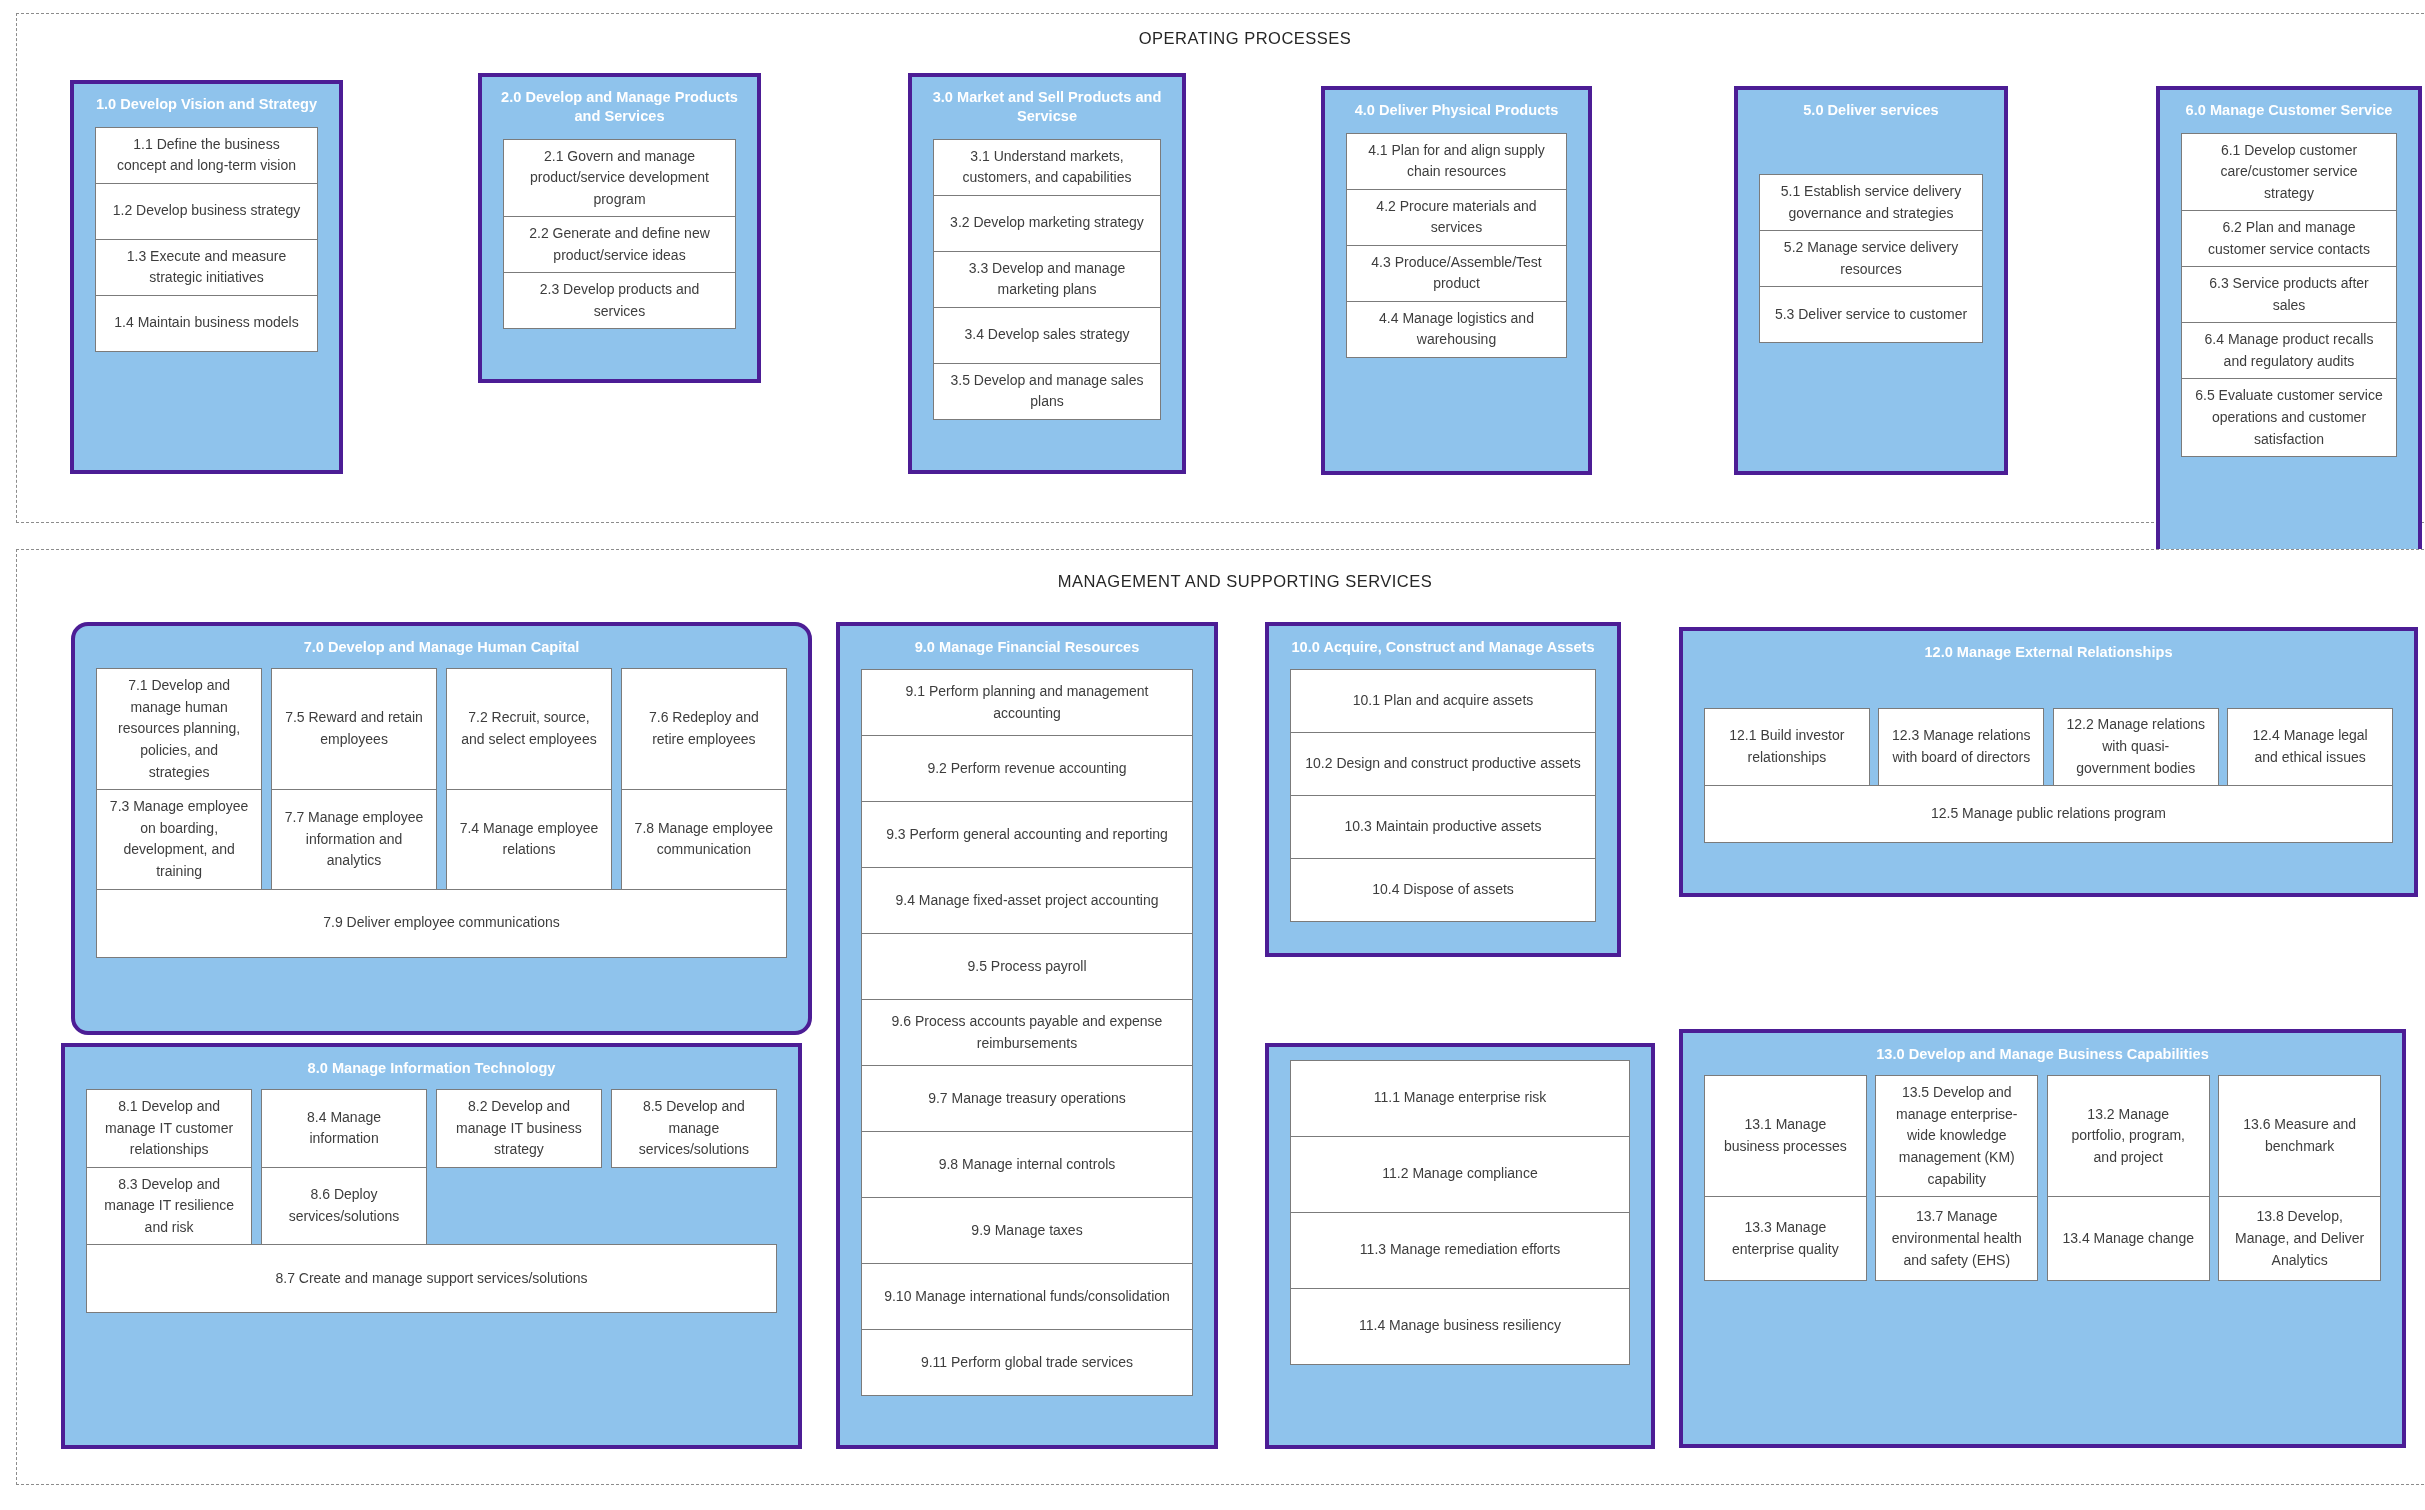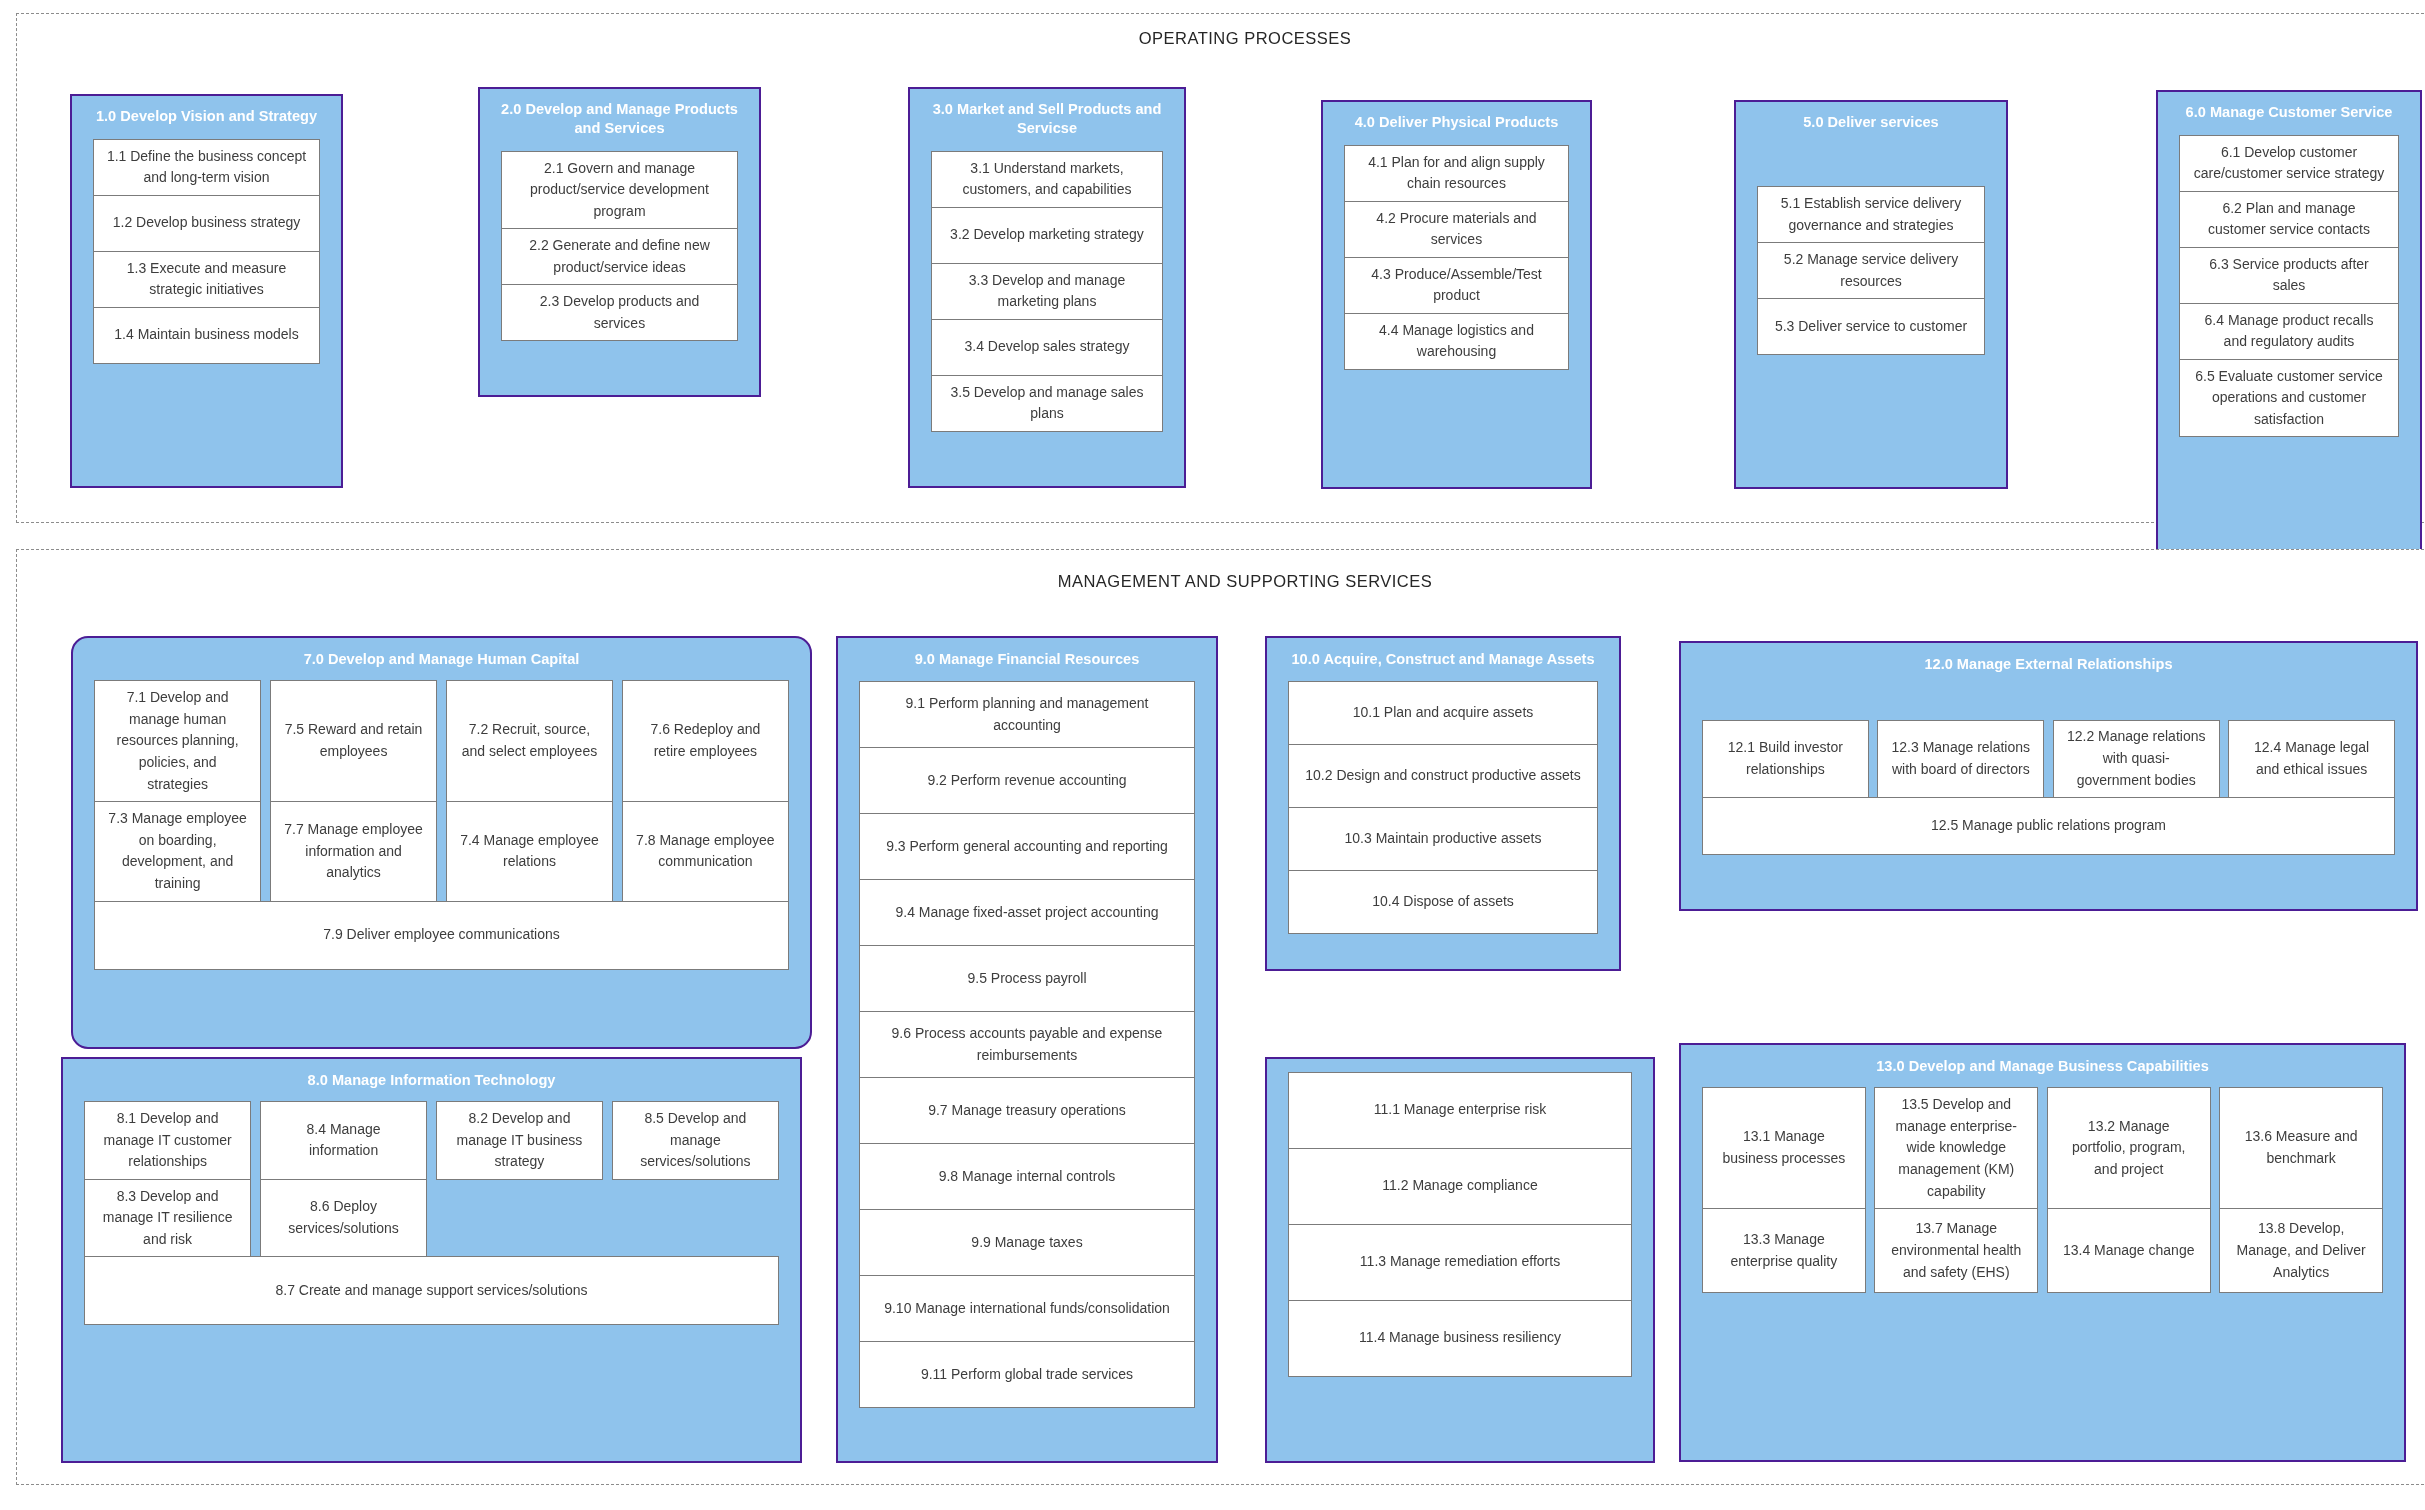--- a/index.html
+++ b/index.html
@@ -20,22 +20,21 @@
     position: absolute; left: 0; right: 0; top: 15.5px;
     text-align: center;
     font-size: 16.5px; letter-spacing: 0.5px;
     color: #262626;
   }
   #sec2 .section-title { top: 22px; }
 
   .pbox {
     position: absolute;
     background: #8fc3ec;
-    border: 2px solid #4c1d95;
-    margin-top: 14px;
+    border: 4px solid #4c1d95;
   }
   .pbox-title {
     color: #ffffff; font-weight: bold;
     font-size: 14.6px; line-height: 1.3;
     text-align: center;
     padding: 11.6px 9.7px 0 9.7px;
   }
   .plist {
     margin: 12.6px 21px 0 21px;
     display: flex; flex-direction: column;
@@ -57,21 +56,21 @@
   }
   .plist .pitem:first-child { margin-top: 0; }
   .span2 { grid-column: 1 / -1; }
 
   
   #b1 { left: 53px;  top: 66px; width: 273px; height: 394px; }
   #b2 { left: 461px;  top: 59px; width: 283px; height: 310px; }
   #b3 { left: 891px; top: 59px; width: 278px; height: 401px; }
   #b4 { left: 1304px; top: 72px; width: 271px; height: 389px; }
   #b5 { left: 1717px; top: 72px; width: 274px; height: 389px; }
-  #b6 { left: 2139px; top: 62px; width: 266px; height: 502px; }
+  #b6 { left: 2139px; top: 72px; width: 266px; height: 502px; }
   #b5 .plist { margin-top: 54px; }
 
   
   #b7  { left: 54px;  top: 72px;  width: 741px; height: 413px; border-radius: 17px; }
   #b8  { left: 44px;  top: 493px; width: 741px; height: 406px; }
   #b9  { left: 819px; top: 72px;  width: 382px;  height: 827px; }
   #b10 { left: 1248px; top: 72px;  width: 356px;  height: 335px; }
   #b11 { left: 1248px; top: 493px; width: 390px;  height: 406px; }
   #b12 { left: 1662px; top: 77px;  width: 739px; height: 270px; }
   #b13 { left: 1662px; top: 479px;  width: 727px; height: 419px; }

